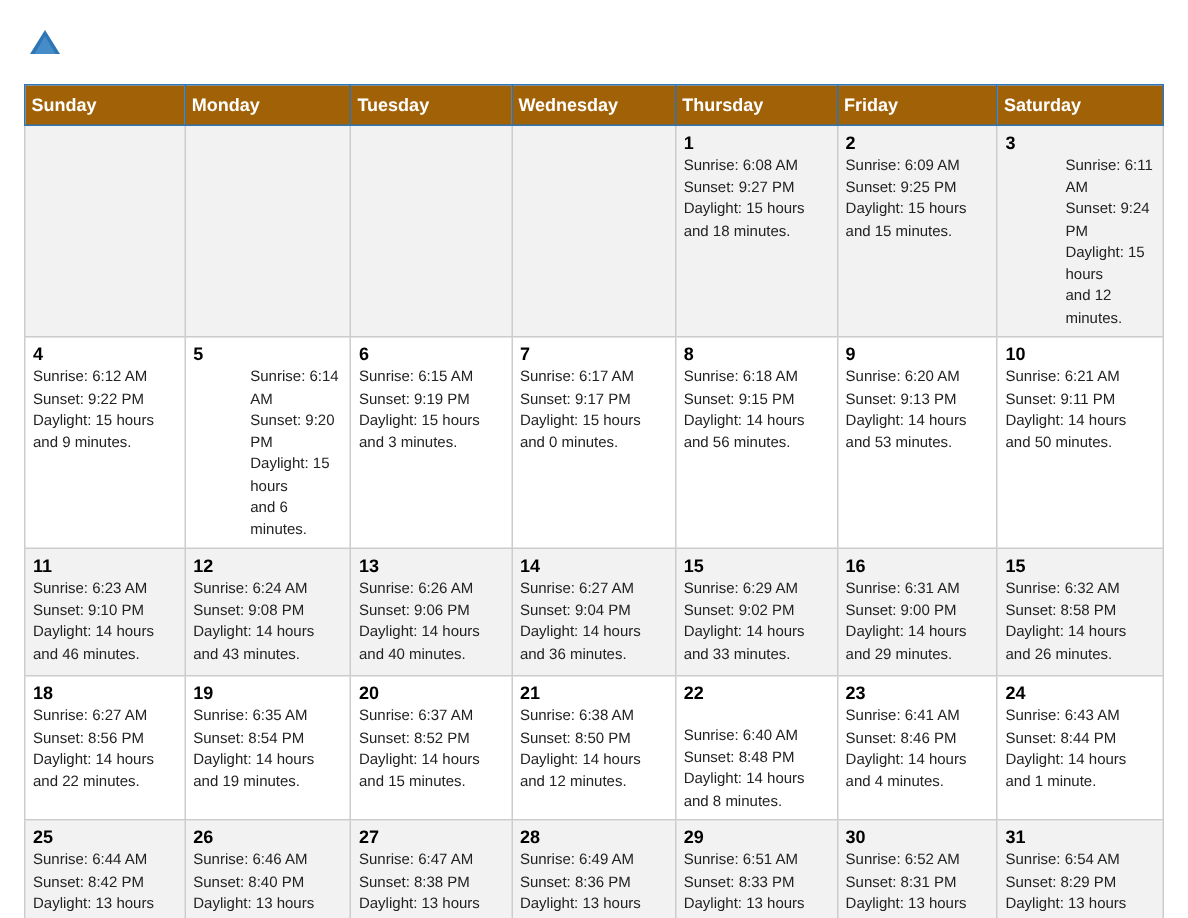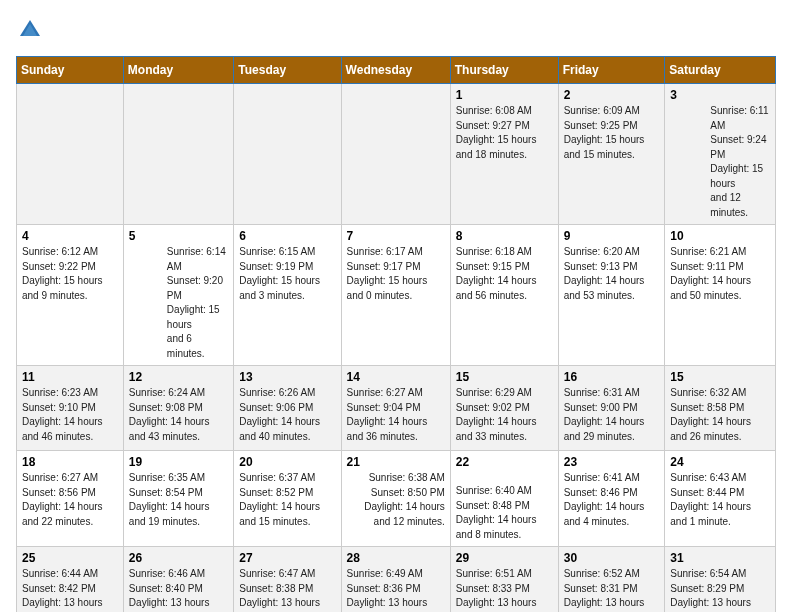--- a/index.html
+++ b/index.html
@@ -275,21 +275,21 @@
         </td>
         <td>
           <span class="day-num">20</span>
           <div class="day-info" style="white-space: pre-line;">Sunrise: 6:37 AM
 Sunset: 8:52 PM
 Daylight: 14 hours
 and 15 minutes.</div>
         </td>
         <td>
           <span class="day-num">21</span>
-          <div class="day-info" style="white-space: pre-line; text-align: right;">Sunrise: 6:38 AM
+          <div class="day-info" style="white-space: pre-line;">Sunrise: 6:38 AM
 Sunset: 8:50 PM
 Daylight: 14 hours
 and 12 minutes.</div>
         </td>
         <td>
           <span class="day-num">22</span>
           <div class="day-info" style="white-space: pre-line; margin-top: 15px;">Sunrise: 6:40 AM
 Sunset: 8:48 PM
 Daylight: 14 hours
 and 8 minutes.</div>

